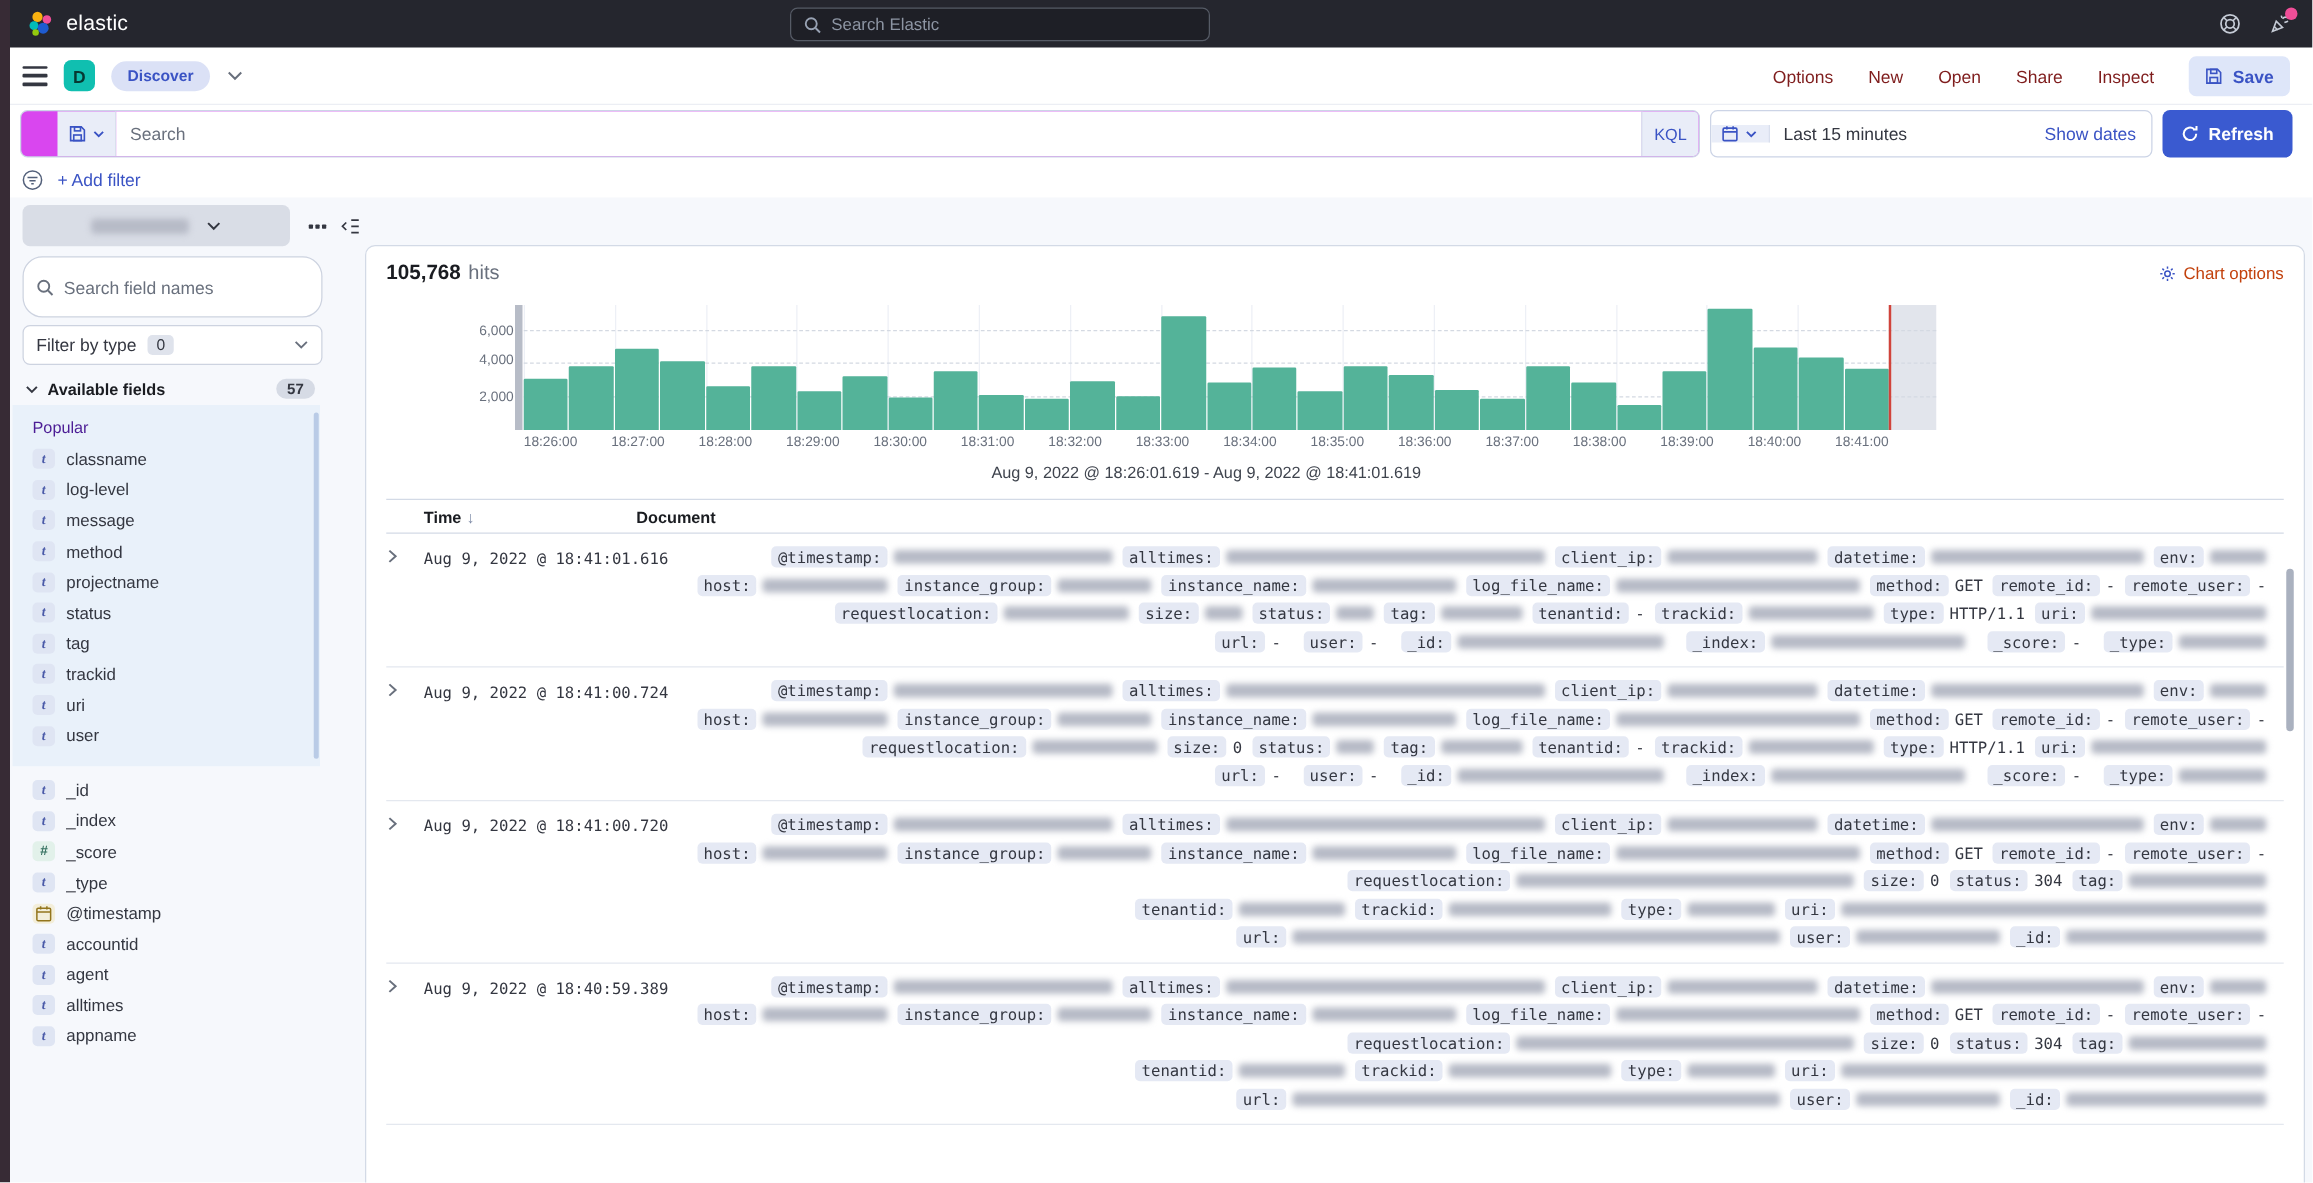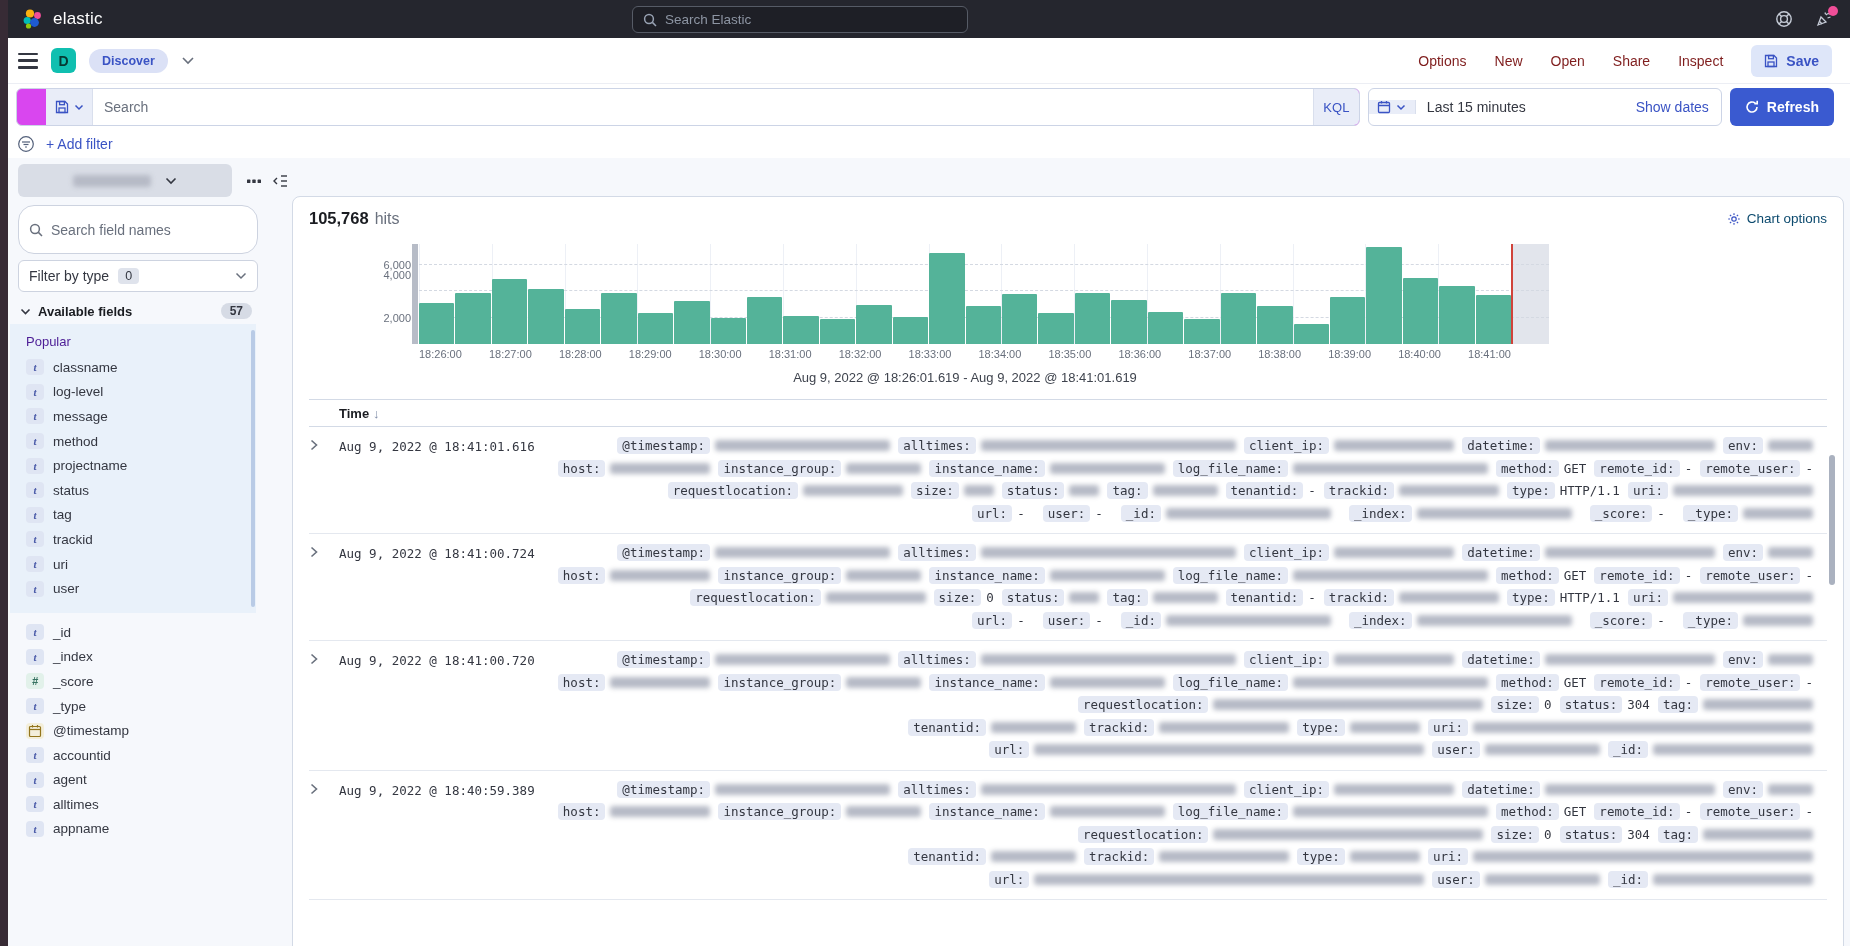--- a/index.html
+++ b/index.html
@@ -76,21 +76,21 @@
   .fbadge.d { background:#f3eeda; color:#93751c; }
   .side-scrollbar { position:absolute; right:1px; top:6px; bottom:6px; width:4px; background:#b9cbe6; border-radius:2px; }
   .fieldlist2 { margin-top:7px; }
 
   
   .panel { position:absolute; left:284px; top:38px; right:6px; height:920px; background:#fff;
     border:1px solid #d3dae6; border-radius:8px; padding:12px 16px; }
   .hits-row { display:flex; align-items:center; }
   .hits-num { font-size:16.5px; font-weight:700; color:#1a1c21; }
   .hits-word { font-size:16px; color:#69707d; margin-left:6px; }
-  .chart-options { margin-left:auto; display:flex; align-items:center; gap:6px; color:#0c4a6e; font-size:13.5px; cursor:pointer; }
+  .chart-options { margin-left:auto; display:flex; align-items:center; gap:6px; color:#c2410c; font-size:13.5px; cursor:pointer; }
 
   .chart { position:relative; margin-top:16px; height:100px; }
   .yaxis-label { position:absolute; right:calc(100% + 8px); transform:translateY(50%); font-size:11px; color:#69707d; white-space:nowrap;}
   .plot { position:absolute; left:110px; top:0; width:1130px; height:100px; }
   .gridline { position:absolute; left:0; right:0; border-top:1px dashed #d4d9e2; }
   .bars { position:absolute; left:0; right:38px; top:0; bottom:0; display:flex; align-items:flex-end; gap:1px; }
   .vline { position:absolute; top:0; bottom:0; width:1px; background:#edf0f6; }
   .bar { flex:1; background:#54b399; border-radius:1px 1px 0 0; position:relative; z-index:1; }
   .partial-left { position:absolute; left:-7px; top:0; bottom:0; width:6px; background:#aab0bd; opacity:.85; }
   .partial-bucket { position:absolute; right:0; top:0; bottom:0; width:36px; background:#dfe2ea; opacity:.9; }
@@ -458,21 +458,21 @@
               <div class="bar" title="5000" style="height: 66px;"></div>
               <div class="bar" title="4400" style="height: 58px;"></div>
               <div class="bar" title="3700" style="height: 49px;"></div>
             </div>
           <div class="partial-left"></div>
           <div class="partial-bucket"></div>
           <div class="redline"></div>
         <div class="gridline" style="bottom: 26.3158px;"></div>
             <span class="yaxis-label" style="bottom: 26.3158px;">2,000</span>
             <div class="gridline" style="bottom: 52.6316px;"></div>
-            <span class="yaxis-label" style="bottom: 69px; margin-left: 30px;">4,000</span>
+            <span class="yaxis-label" style="bottom: 56px; margin-left: 30px;">4,000</span>
             <div class="gridline" style="bottom: 78.9474px;"></div>
             <span class="yaxis-label" style="bottom: 78.9474px;">6,000</span>
           </div>
       </div>
       <div class="xlabels" id="xlabels">
           <span>18:26:00</span>
           <span>18:27:00</span>
           <span>18:28:00</span>
           <span>18:29:00</span>
           <span>18:30:00</span>
@@ -490,20 +490,21 @@
         </div>
       <div class="range-label">Aug 9, 2022 @ 18:26:01.619 - Aug 9, 2022 @ 18:41:01.619</div>
 
       <div class="dtable">
         <div class="thead">
           <span class="col-expand"></span>
           <span class="col-time">
             <span>Time</span>
             <span class="sort-arrow">↓</span>
           </span>
+          <span class="col-doc">Document</span>
         </div>
         <div id="rows">
             <div class="drow">
               <span class="expand">
                 <svg width="10" height="12" viewBox="0 0 10 12" fill="none" stroke="#69707d" stroke-width="1.6">
                   <polyline points="2.5,1.5 7.5,6 2.5,10.5"></polyline>
                 </svg>
               </span>
               <span class="rtime">Aug 9, 2022 @ 18:41:01.616</span>
               <div class="rdoc">

